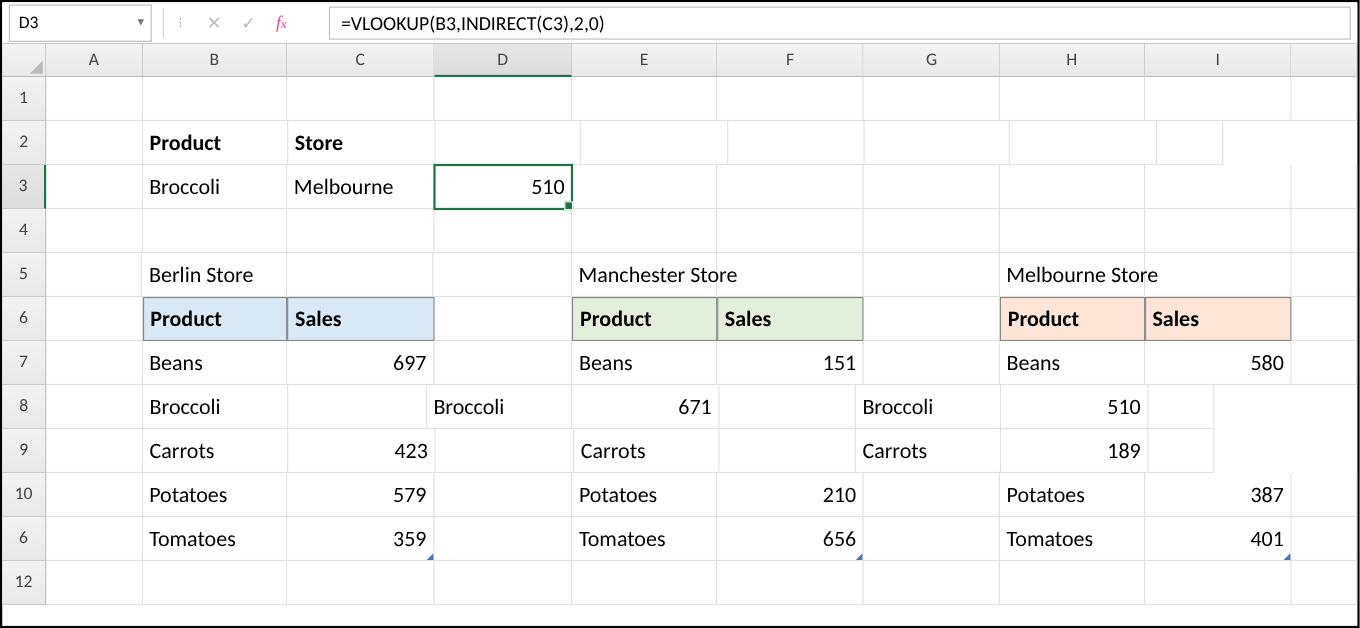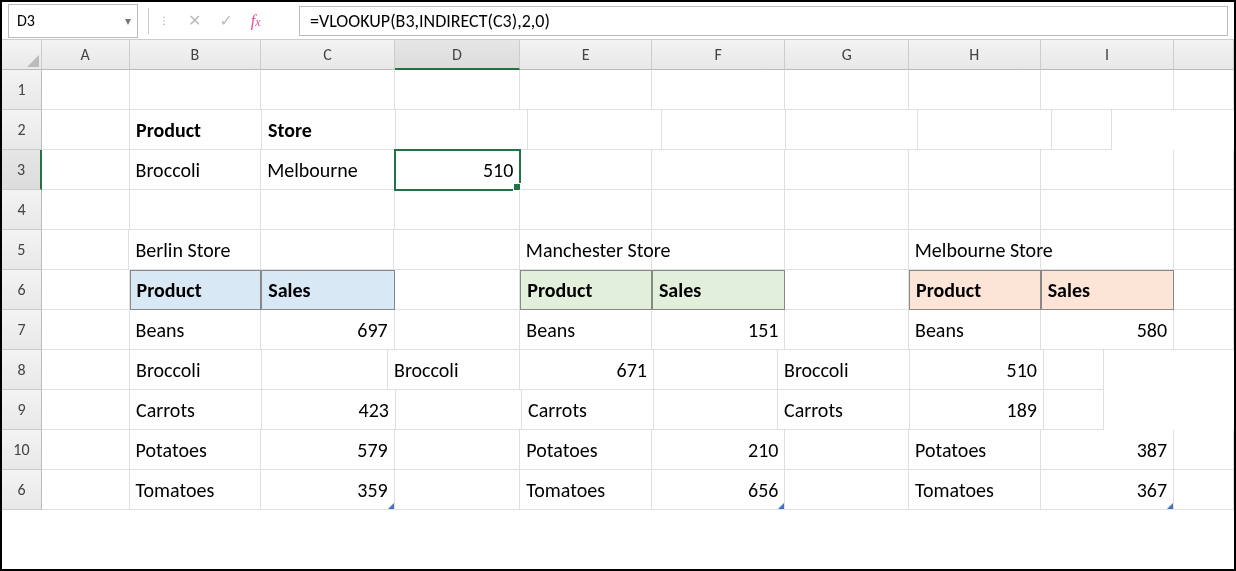--- a/index.html
+++ b/index.html
@@ -342,17 +342,30 @@
   <div class="row">
     <div class="row-header">6</div>
     <div class="cell cA"></div>
     <div class="cell cB">Tomatoes</div>
     <div class="cell cC num corner-mark">359</div>
     <div class="cell cD"></div>
     <div class="cell cE">Tomatoes</div>
     <div class="cell cF num corner-mark">656</div>
     <div class="cell cG"></div>
     <div class="cell cH">Tomatoes</div>
-    <div class="cell cI num corner-mark">367</div>
-    <div class="cell cJ"></div>
-  </div>
-
+    <div class="cell cI num corner-mark">401</div>
+    <div class="cell cJ"></div>
+  </div>
+
+  <div class="row">
+    <div class="row-header">12</div>
+    <div class="cell cA"></div>
+    <div class="cell cB"></div>
+    <div class="cell cC"></div>
+    <div class="cell cD"></div>
+    <div class="cell cE"></div>
+    <div class="cell cF"></div>
+    <div class="cell cG"></div>
+    <div class="cell cH"></div>
+    <div class="cell cI"></div>
+    <div class="cell cJ"></div>
+  </div>
 </div>
 
 </body></html>

